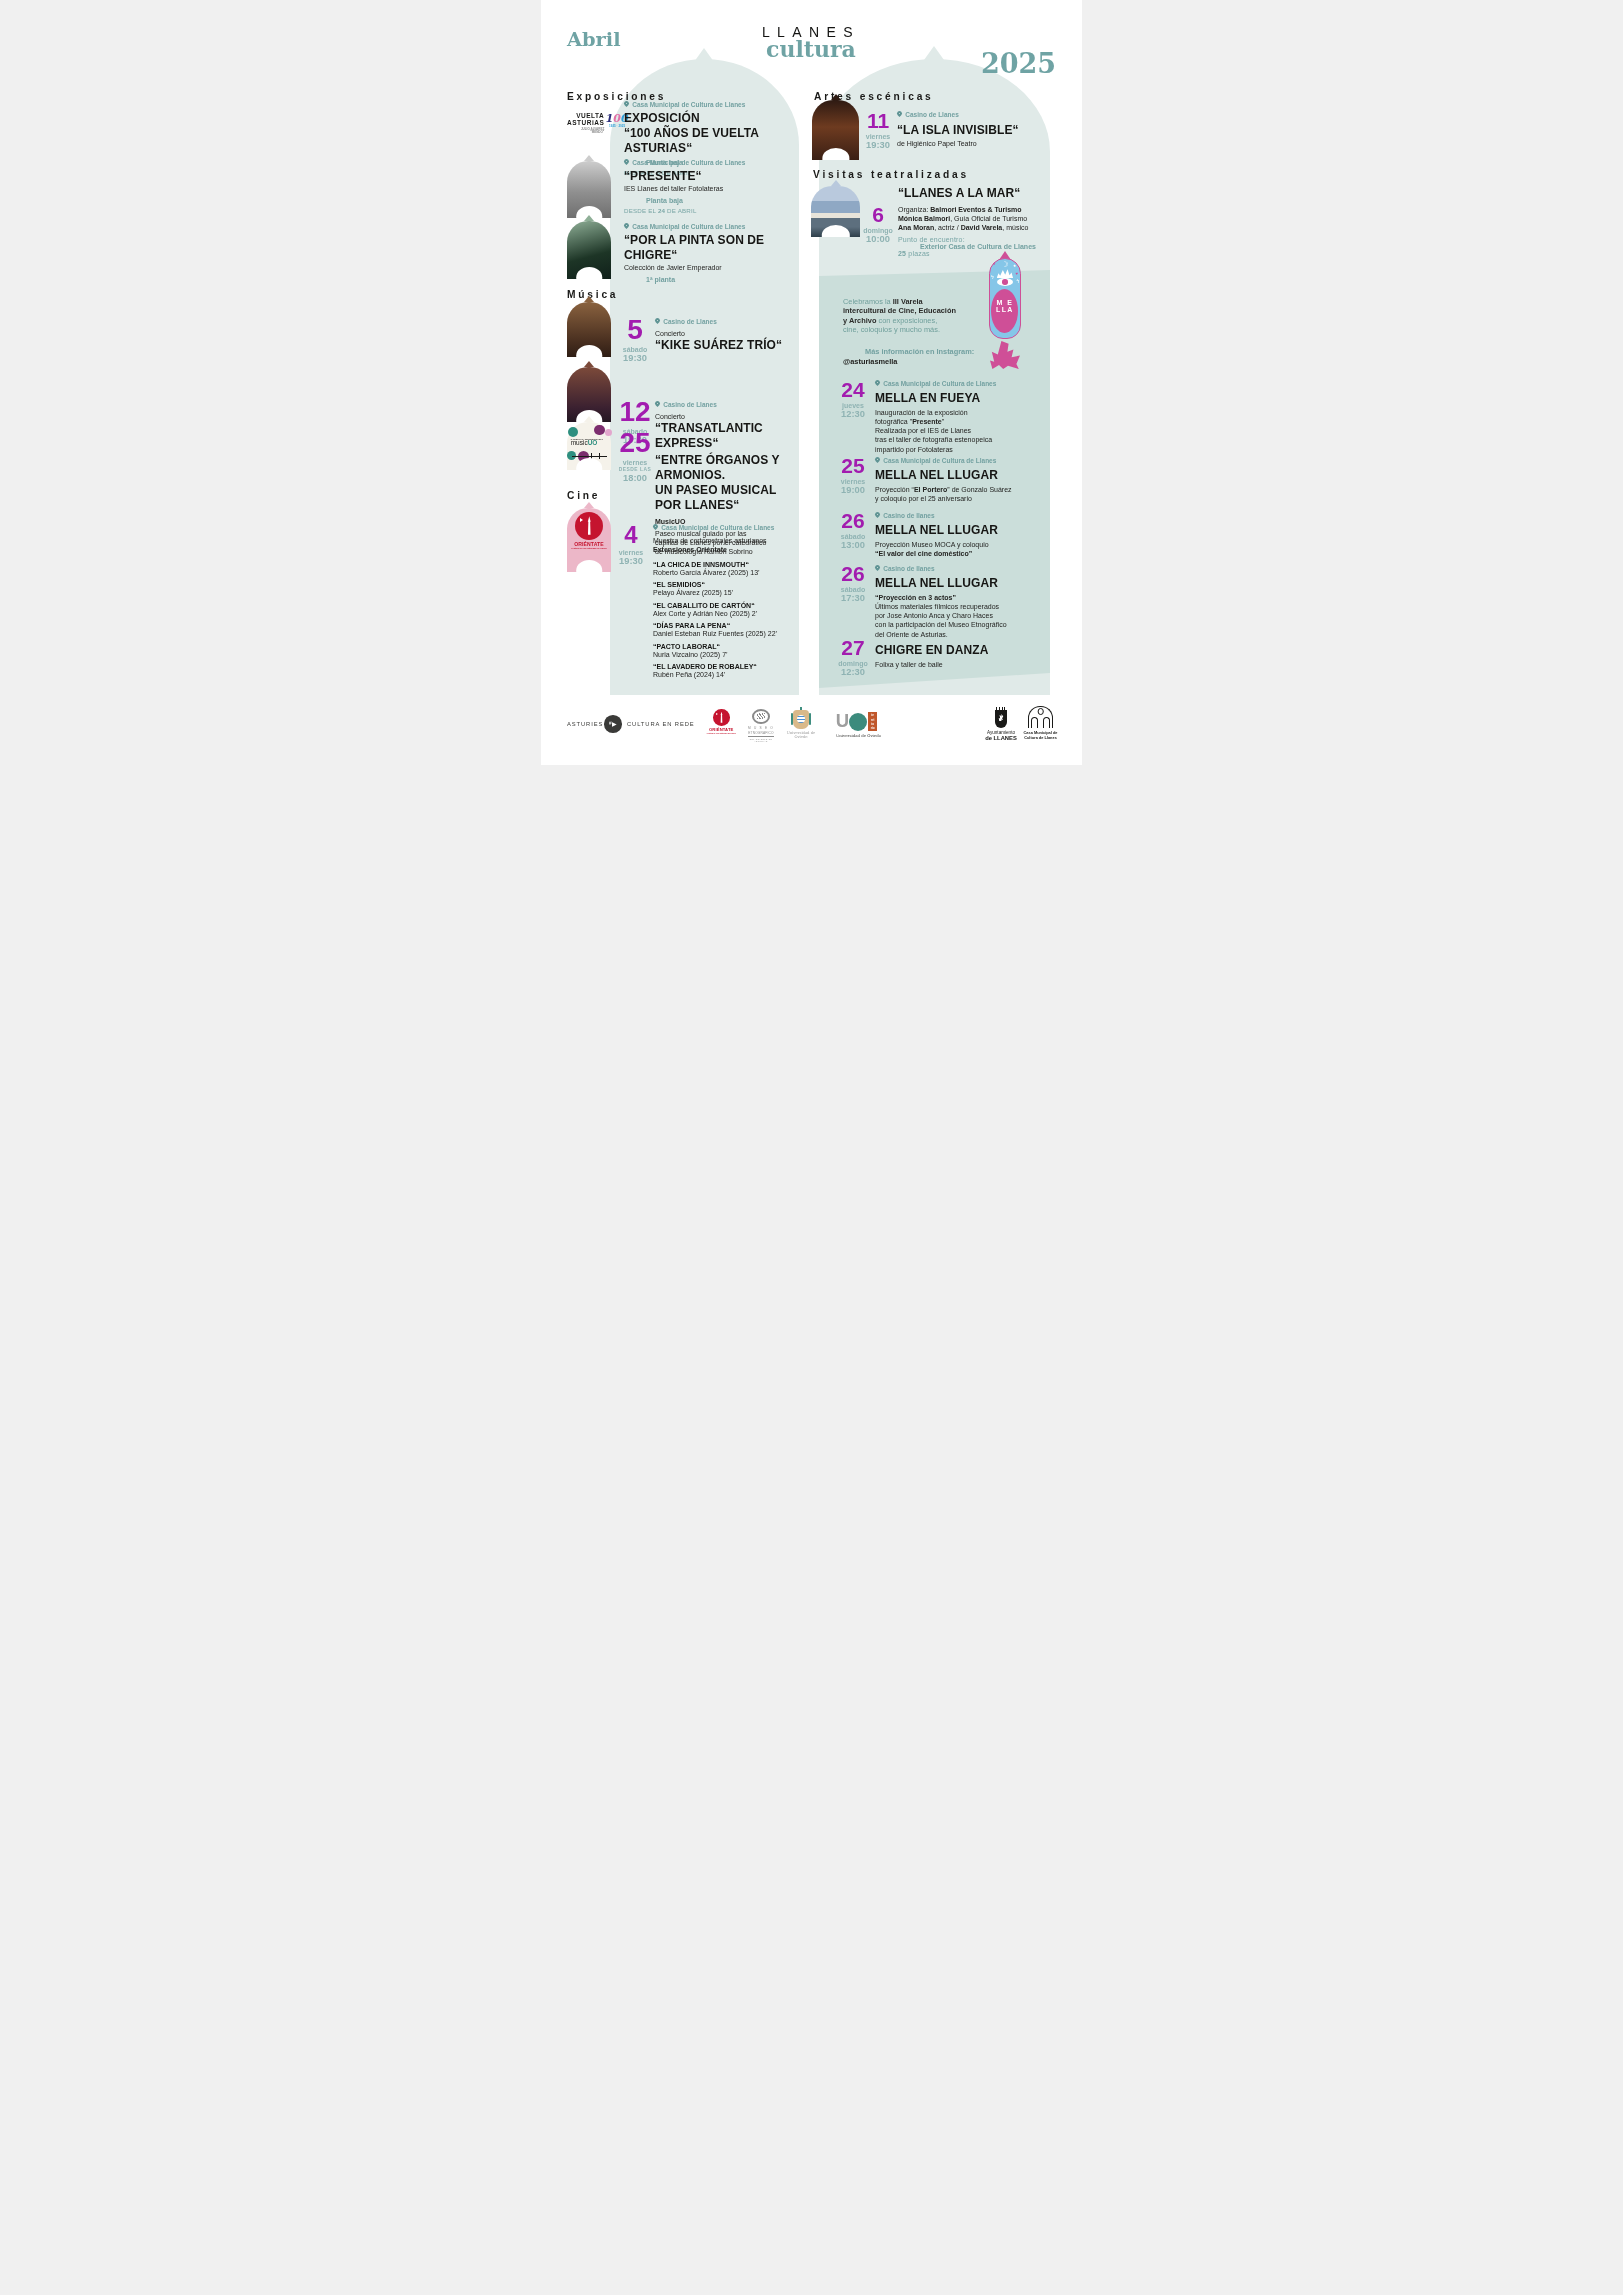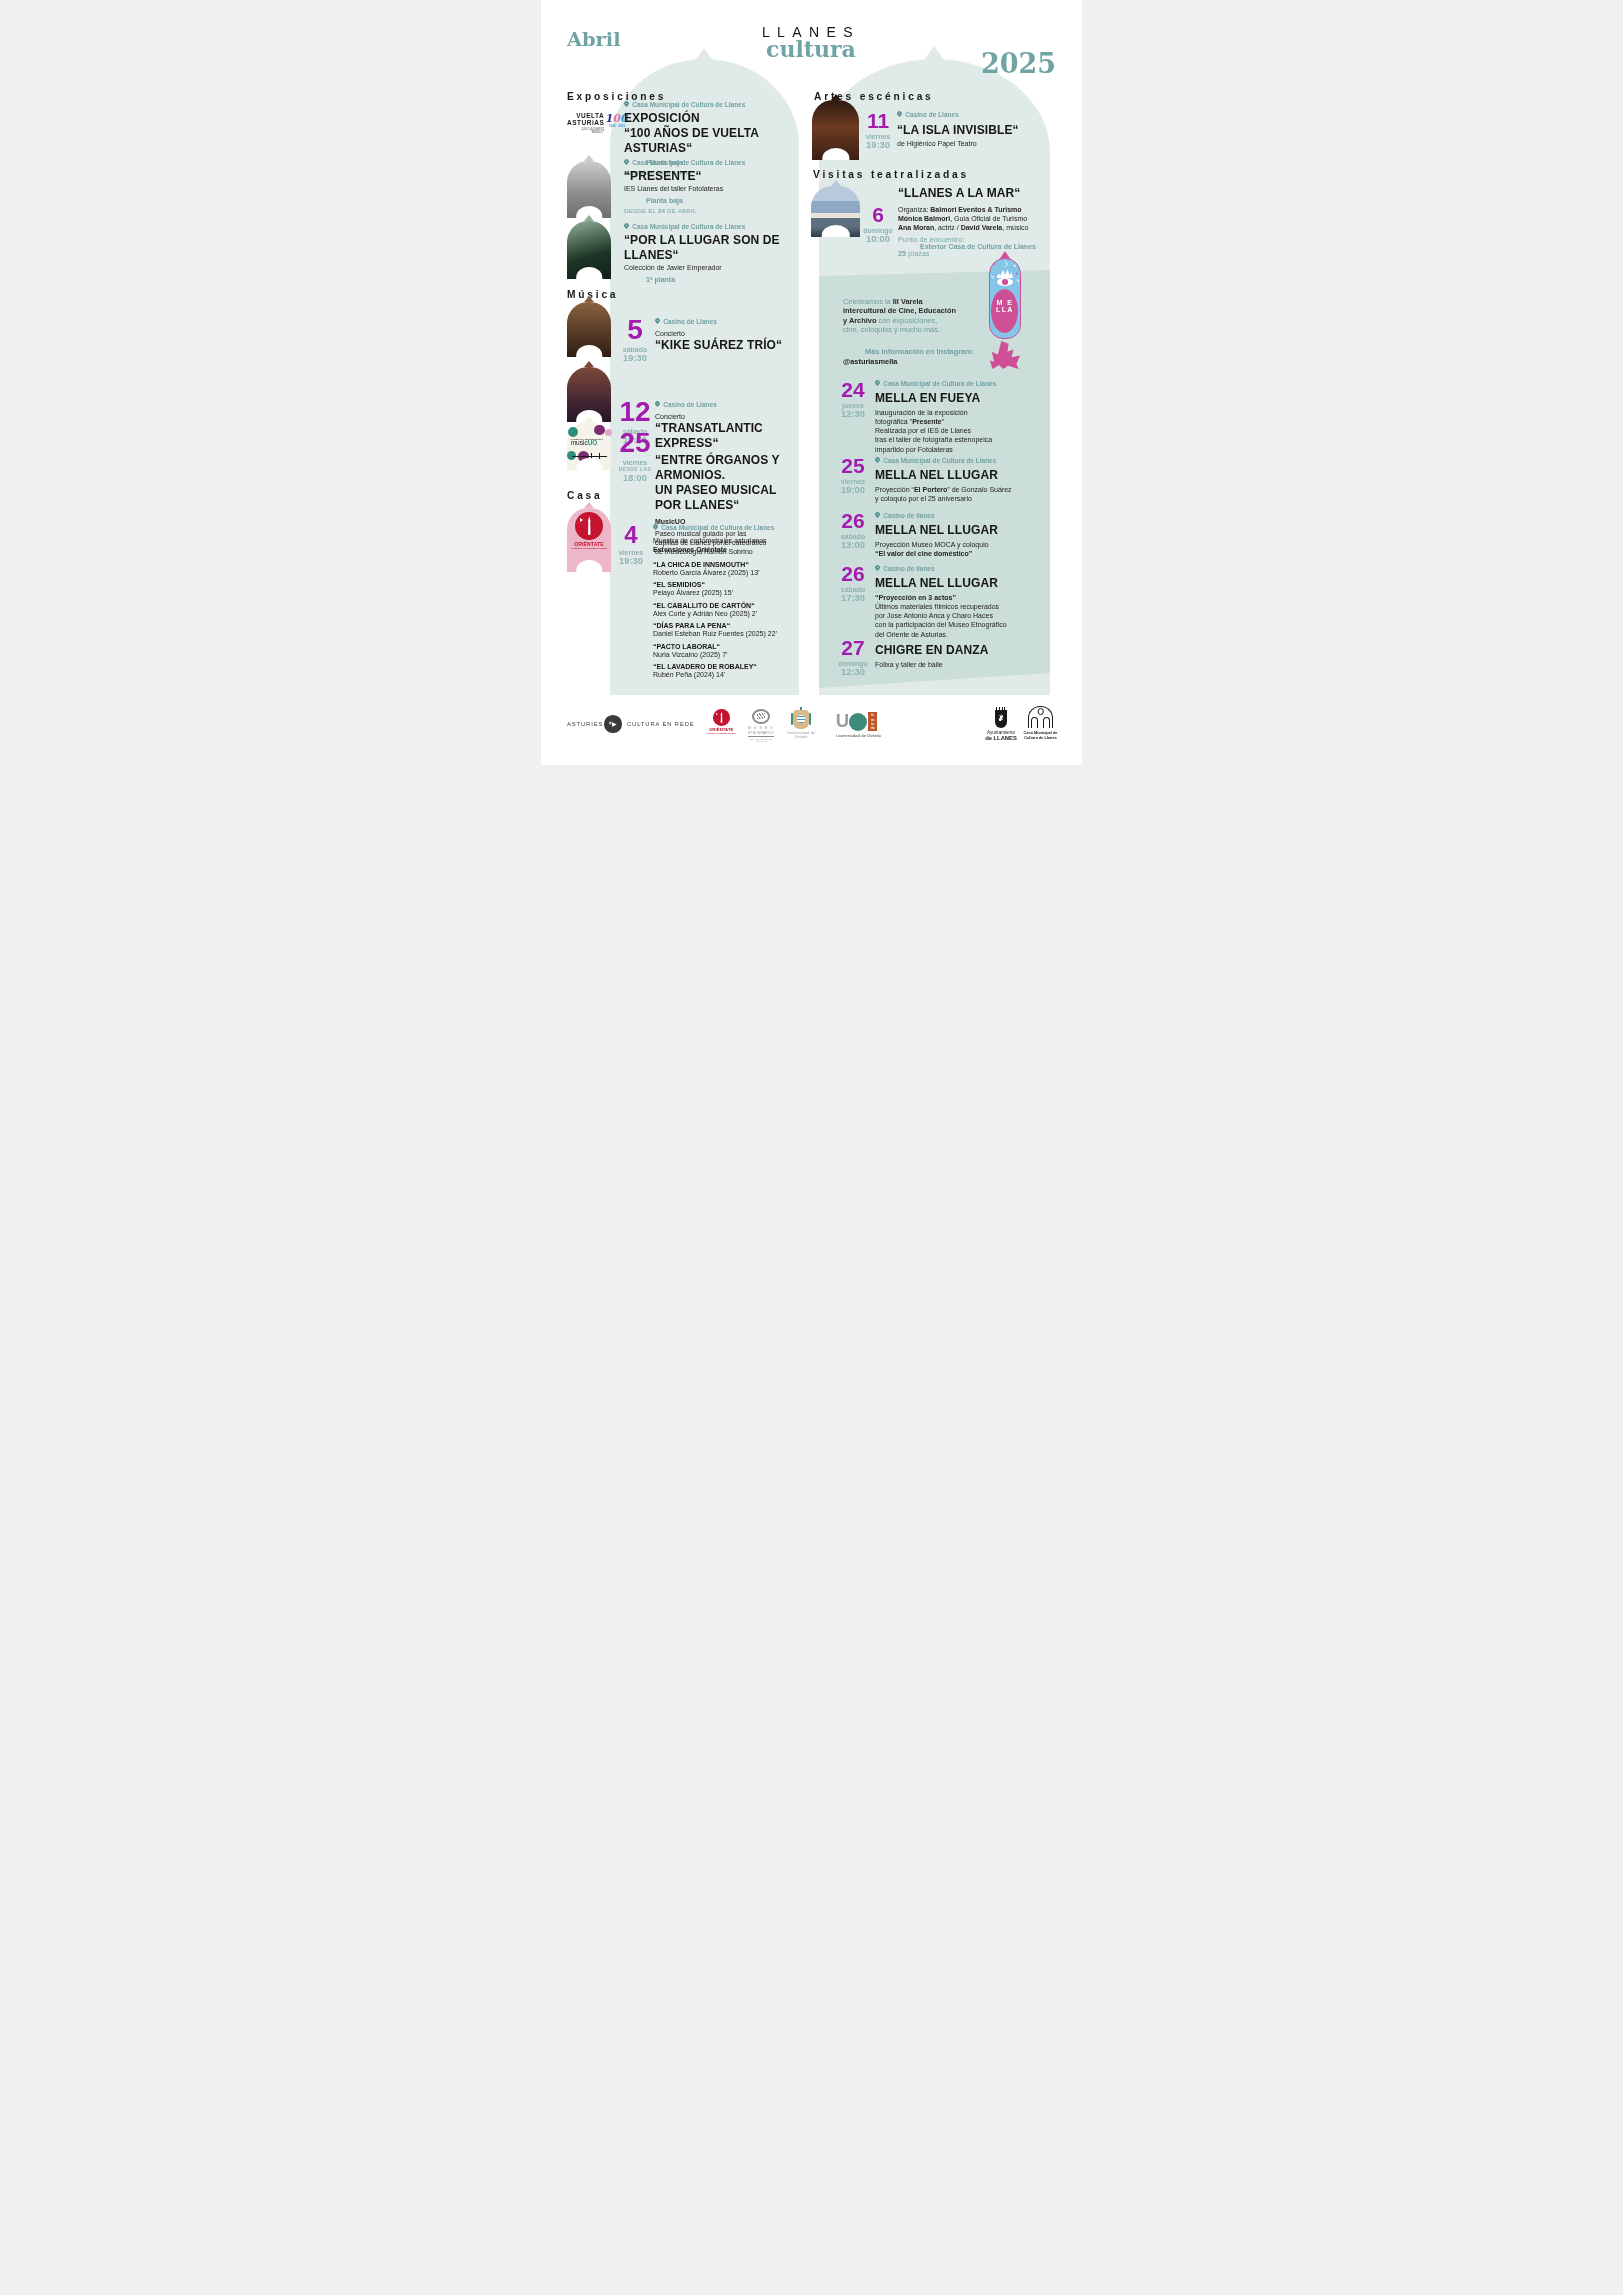--- a/index.html
+++ b/index.html
@@ -98,21 +98,21 @@
   <div class="abs" style="left:212px;top:24px;width:116px;text-align:center;">
     <div class="brand-top">LLANES</div>
     <div class="brand-bottom">cultura</div>
   </div>
   <div class="abs year" style="left:440px;top:24px;margin-top:24px;">2025</div>
 
   <div class="abs h-section" style="left:26px;top:91px;">Exposiciones</div>
   <div class="abs h-section" style="left:273px;top:91px;">Artes escénicas</div>
   <div class="abs h-section" style="left:272px;top:169px;">Visitas teatralizadas</div>
   <div class="abs h-section" style="left:26px;top:289px;">Música</div>
-  <div class="abs h-section" style="left:26px;top:490px;">Casa</div>
+  <div class="abs h-section" style="left:26px;top:490px;">Cine</div>
 
   <div class="abs" style="left:26px;top:113px;width:46px;display:flex;gap:1.4px;">
     <div style="text-align:right;">
       <div class="vl1">VUELTA</div>
       <div class="vl1">ASTURiAS</div>
       <div class="vl-sub" style="margin-top:0.9px;">JULIO ALVAREZ</div>
       <div class="vl-sub">"MENDO"</div>
     </div>
     <div style="text-align:center;">
       <div class="v100"><span style="color:#2b2e7a;">1</span><span style="color:#e06fa7;">0</span><span style="color:#2f9fd8;">0</span></div>
@@ -159,21 +159,21 @@
     <div class="b">IES Llanes del taller Fotolateras</div>
     <div class="tealb mt8">Planta baja</div>
     <div class="tealc mt6"><span>DESDE EL </span><span class="bb">24</span><span> DE ABRIL</span></div>
   </div>
 
   <div class="ev" style="left:83px;top:223px;width:167px;">
     <div class="venue">
         <span class="pin"></span>
         <span>Casa Municipal de Cultura de Llanes</span>
       </div>
-    <div class="t mt6">“POR LA LLUGAR SON DE LLANES“</div>
+    <div class="t mt6">“POR LA PINTA SON DE CHIGRE“</div>
     <div class="b">Colección de Javier Emperador</div>
     <div class="tealb mt8">1ª planta</div>
   </div>
 
   <div class="date d60" style="left:73px;top:316px;">
     <div class="dy">5</div>
     <div class="wd">sábado</div>
     <div class="tm">19:30</div>
   </div>
   <div class="ev" style="left:114px;top:318px;width:139px;">

